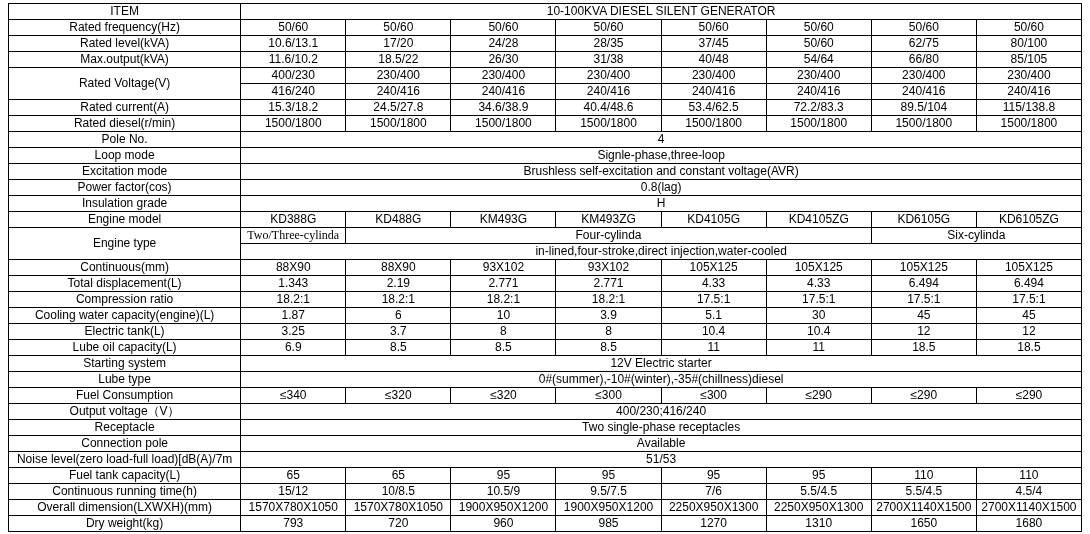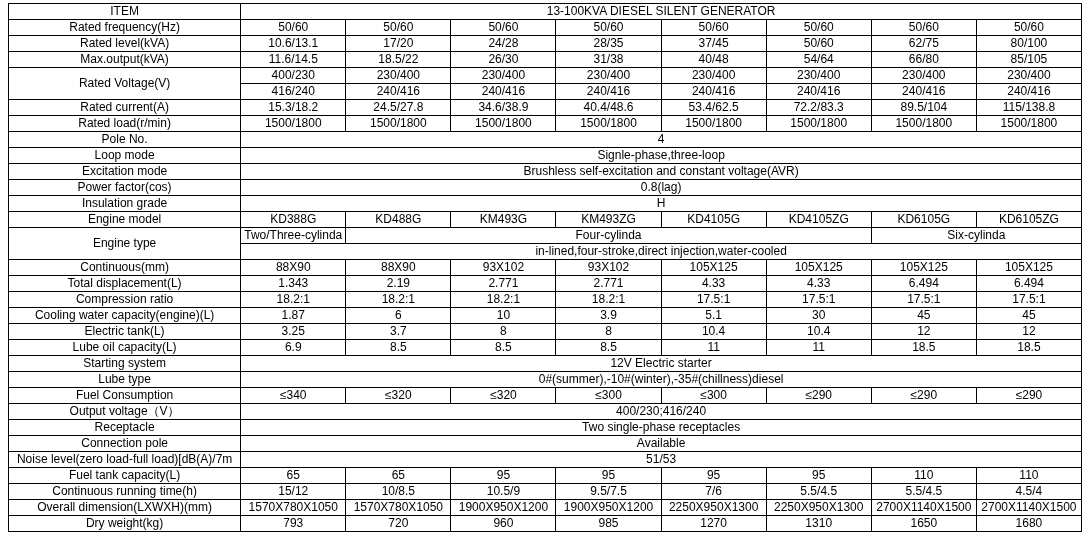--- a/index.html
+++ b/index.html
@@ -49,20 +49,21 @@
     height: 26px;
   }
   td.mainhdr {
     text-align: center;
     font-size: 13px;
     height: 26px;
   }
   td.leftval {
     text-align: left;
     padding-left: 3px;
+    font-family: Liberation Serif, serif;
   }
   col.c-label { width: 232px; }
   col.c-data  { width: 105px; }
 </style>
 </head>
 <body>
 
 <div id="sheet">
   <table class="spec">
     <colgroup>
@@ -72,21 +73,21 @@
         <col class="c-data">
         <col class="c-data">
       <col class="c-data">
         <col class="c-data">
         <col class="c-data">
         <col class="c-data">
     </colgroup>
     <tbody id="table-body">
         <tr>
           <td class="label itemhdr">ITEM</td>
-          <td class="mainhdr" colspan="8">13-100KVA DIESEL SILENT GENERATOR</td>
+          <td class="mainhdr" colspan="8">10-100KVA DIESEL SILENT GENERATOR</td>
         </tr>
         <tr>
           <td class="label">Rated frequency(Hz)</td>
           <td>50/60</td>
           <td>50/60</td>
           <td>50/60</td>
           <td>50/60</td>
           <td>50/60</td>
           <td>50/60</td>
           <td>50/60</td>
@@ -98,21 +99,21 @@
           <td>17/20</td>
           <td>24/28</td>
           <td>28/35</td>
           <td>37/45</td>
           <td>50/60</td>
           <td>62/75</td>
           <td>80/100</td>
         </tr>
         <tr>
           <td class="label">Max.output(kVA)</td>
-          <td>11.6/14.5</td>
+          <td>11.6/10.2</td>
           <td>18.5/22</td>
           <td>26/30</td>
           <td>31/38</td>
           <td>40/48</td>
           <td>54/64</td>
           <td>66/80</td>
           <td>85/105</td>
         </tr>
         <tr>
           <td class="label" rowspan="2">Rated Voltage(V)</td>
@@ -140,21 +141,21 @@
           <td>15.3/18.2</td>
           <td>24.5/27.8</td>
           <td>34.6/38.9</td>
           <td>40.4/48.6</td>
           <td>53.4/62.5</td>
           <td>72.2/83.3</td>
           <td>89.5/104</td>
           <td>115/138.8</td>
         </tr>
         <tr>
-          <td class="label">Rated load(r/min)</td>
+          <td class="label">Rated diesel(r/min)</td>
           <td>1500/1800</td>
           <td>1500/1800</td>
           <td>1500/1800</td>
           <td>1500/1800</td>
           <td>1500/1800</td>
           <td>1500/1800</td>
           <td>1500/1800</td>
           <td>1500/1800</td>
         </tr>
         <tr>

